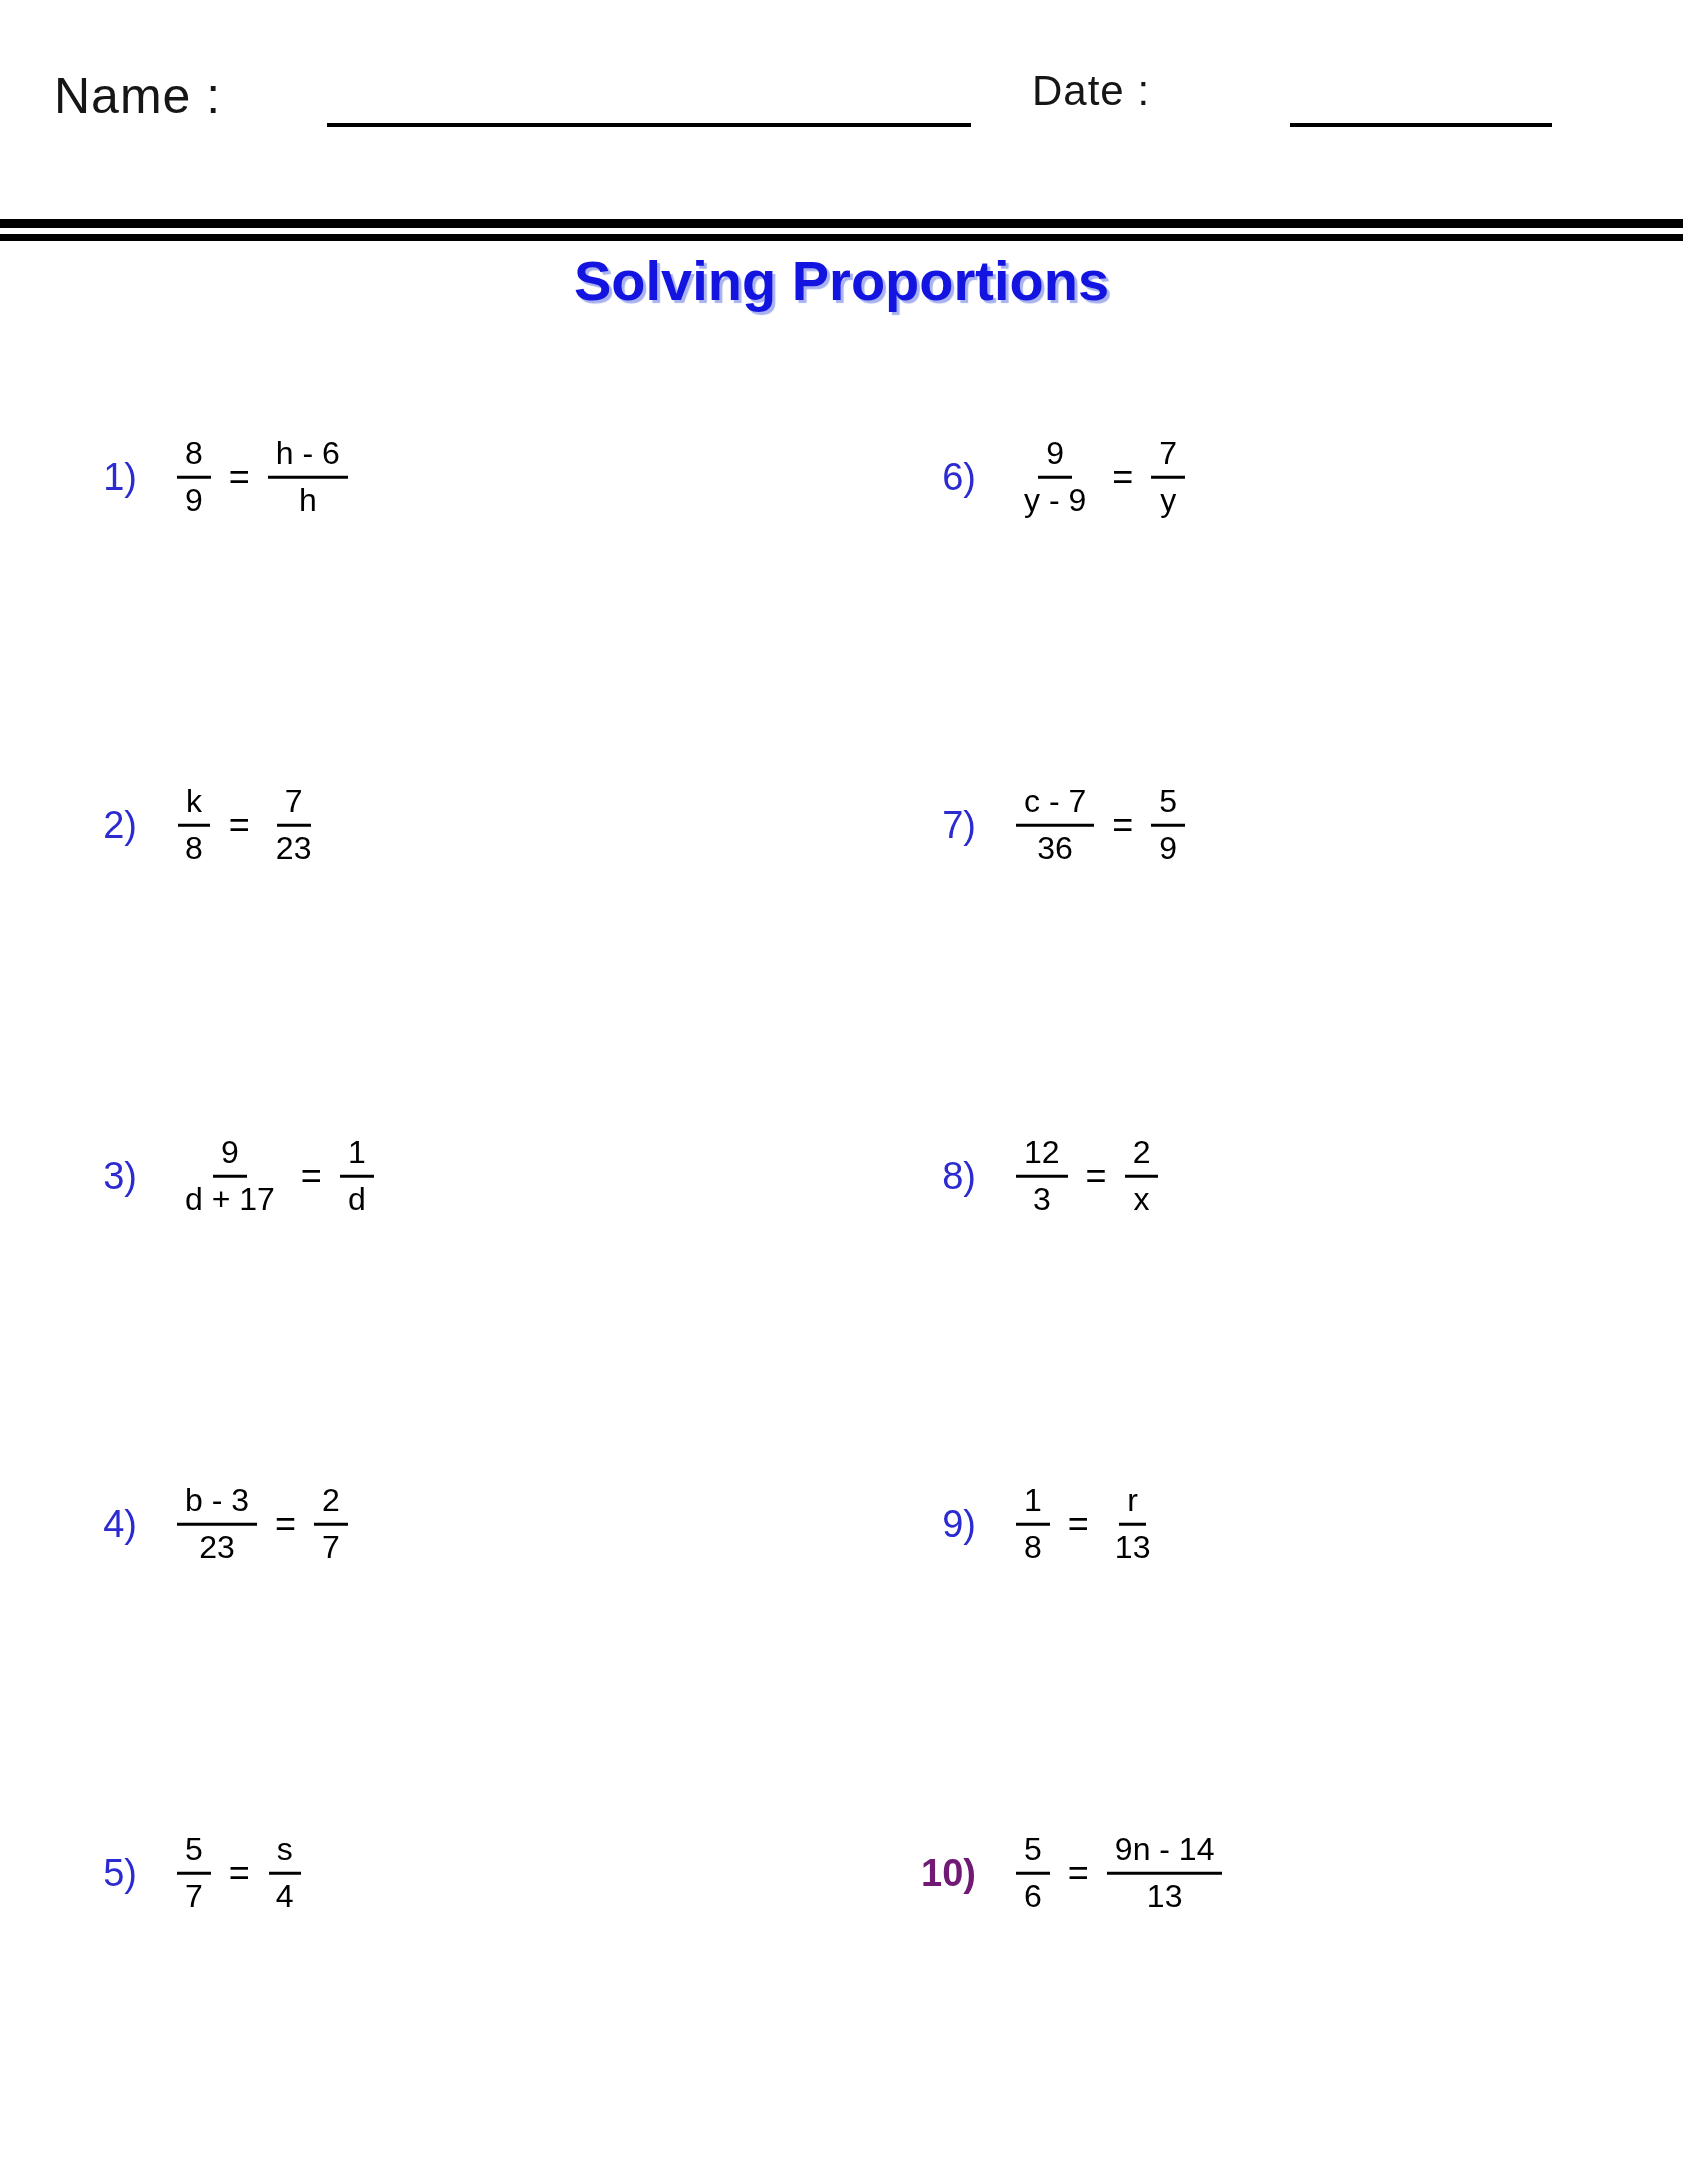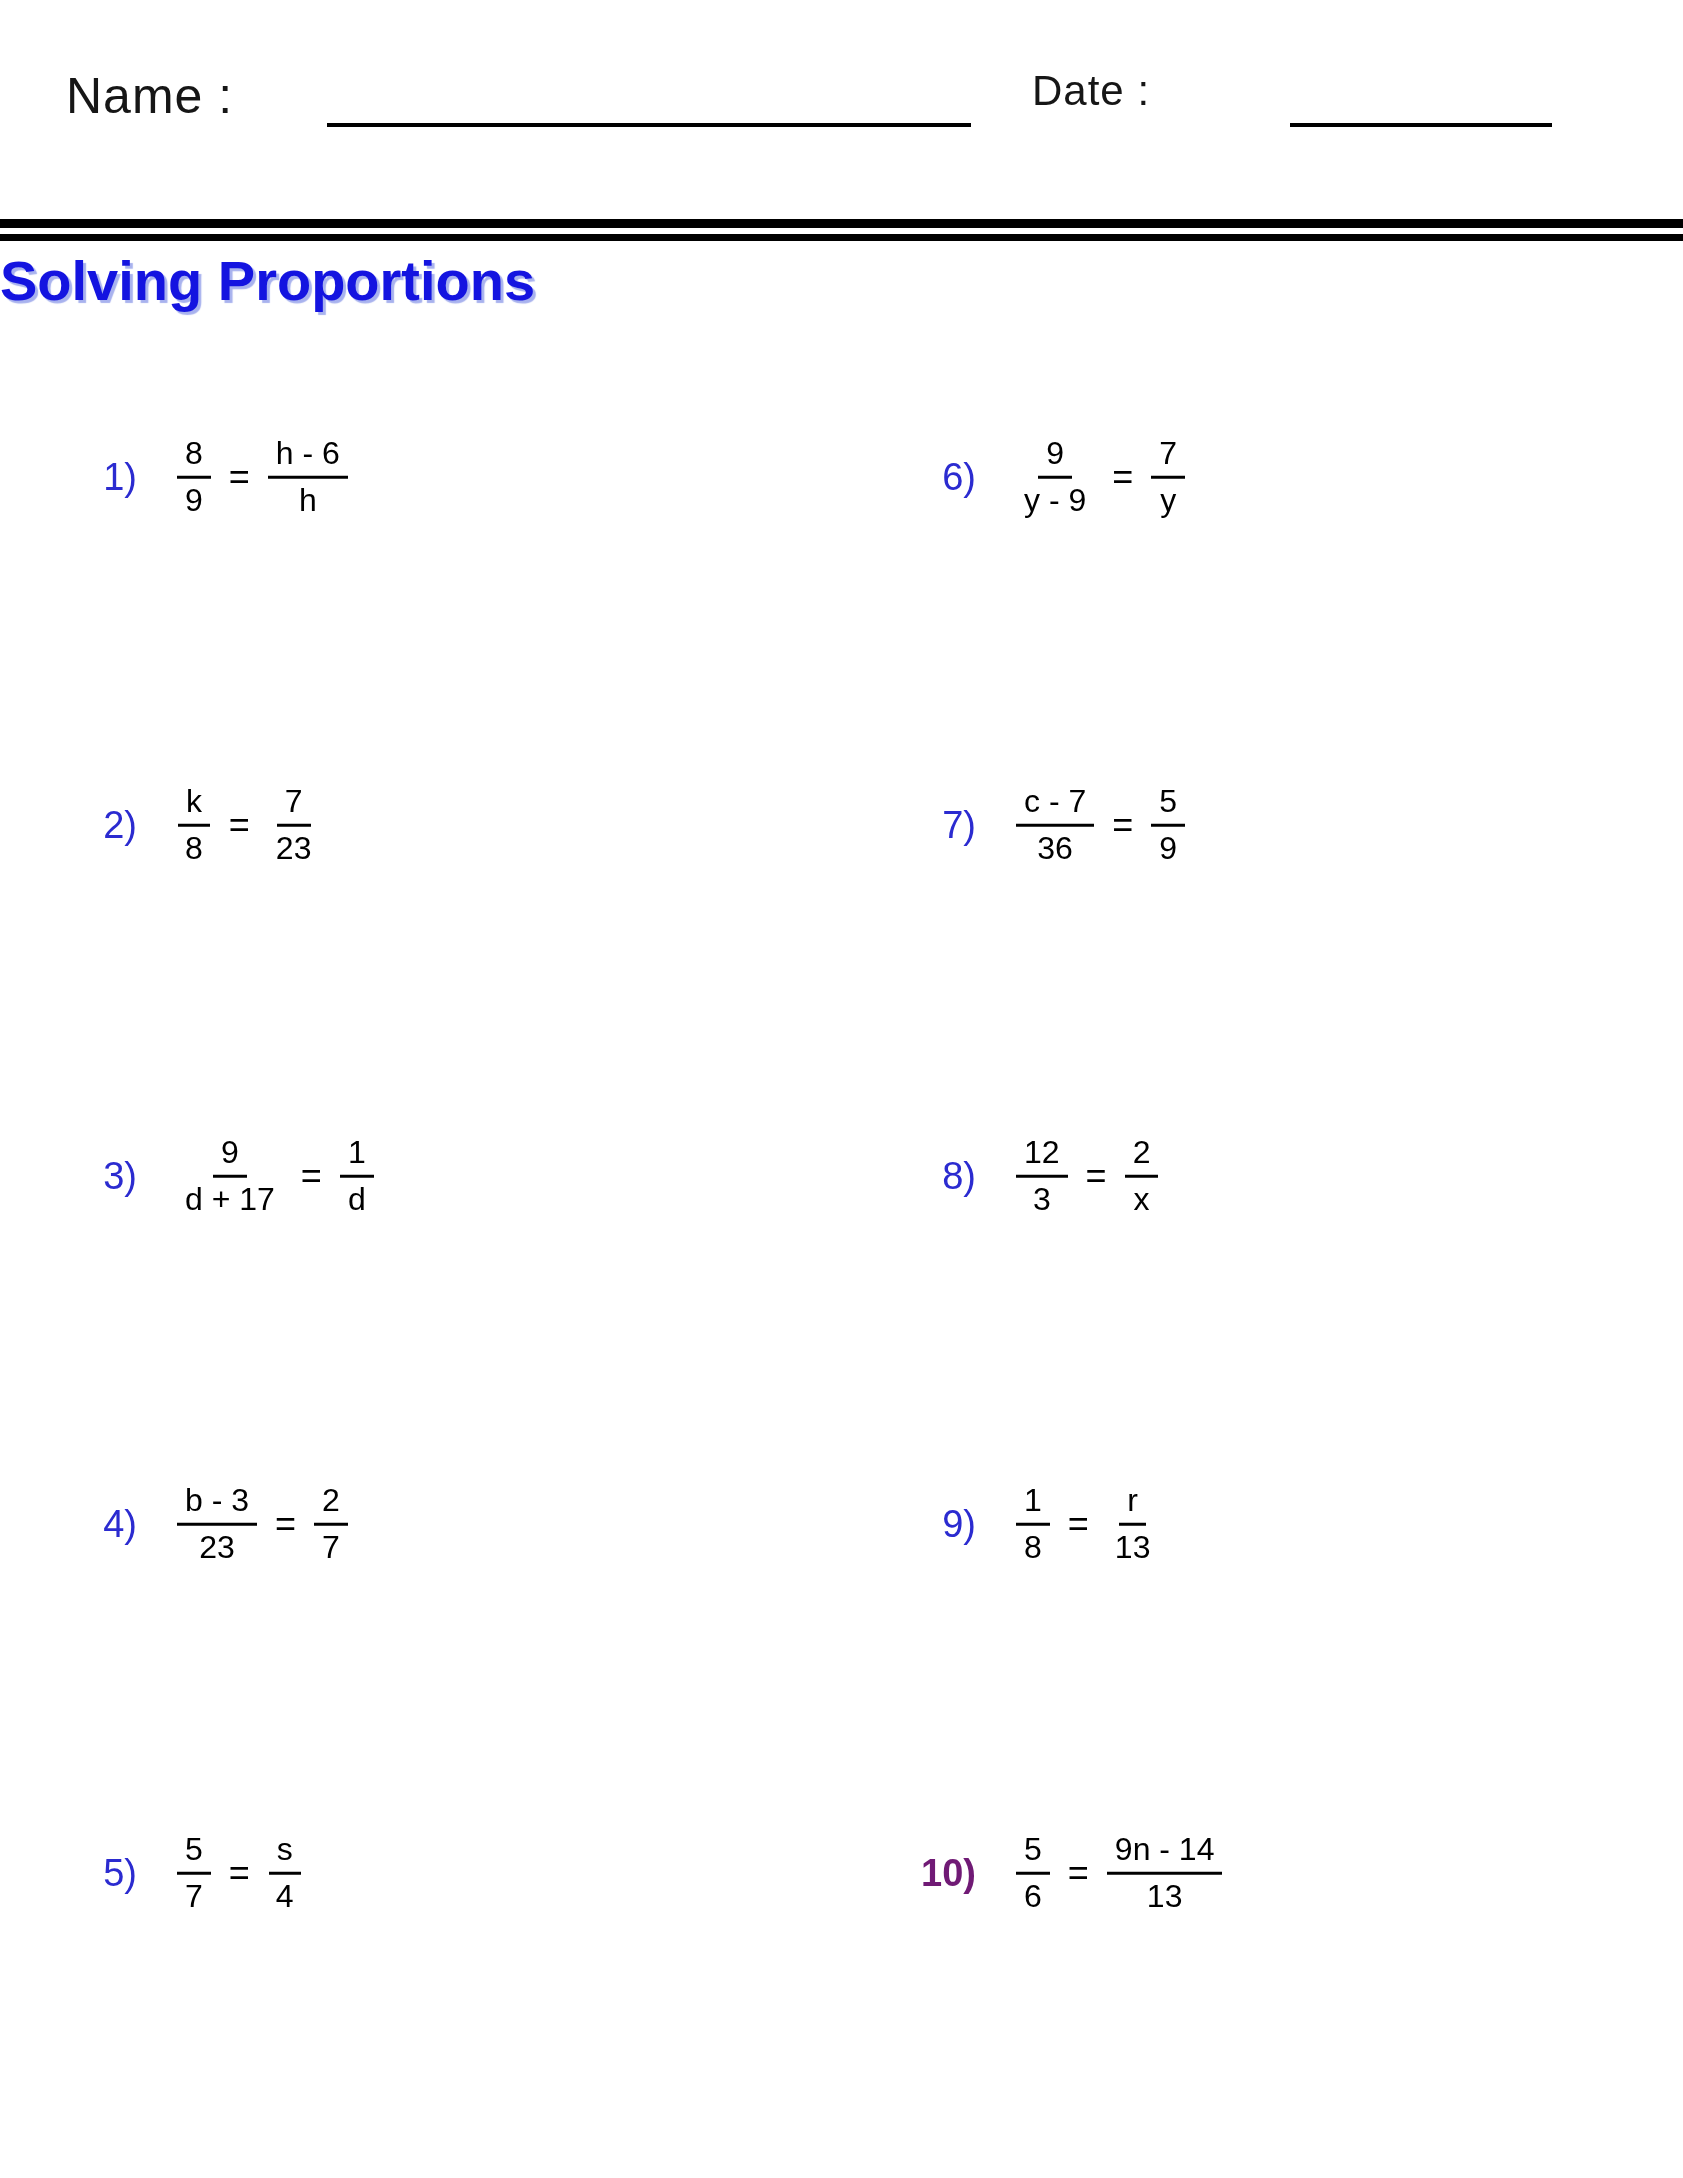--- a/index.html
+++ b/index.html
@@ -13,21 +13,21 @@
     height: 2178px;
     background: #ffffff;
     font-family: "Liberation Sans", sans-serif;
     color: #000;
     overflow: hidden;
   }
 
   
   .name-label {
     position: absolute;
-    left: 66px;
+    left: 54px;
     top: 67px;
     font-size: 50px;
     color: #161616;
     letter-spacing: 1px;
   }
   .name-line {
     position: absolute;
     left: 327px;
     top: 83px;
     width: 644px;
@@ -61,21 +61,21 @@
     border-top: 9px solid #000;
     border-bottom: 7px solid #000;
   }
 
   
   .title {
     position: absolute;
     left: 0;
     top: 248px;
     width: 1683px;
-    text-align: left;
+    text-align: center;
     font-size: 56px;
     font-weight: bold;
     text-shadow: 3px 3px 1px #a8b2ee;
   }
 
   
   .instructions {
     position: absolute;
     left: 107px;
     top: 354px;

